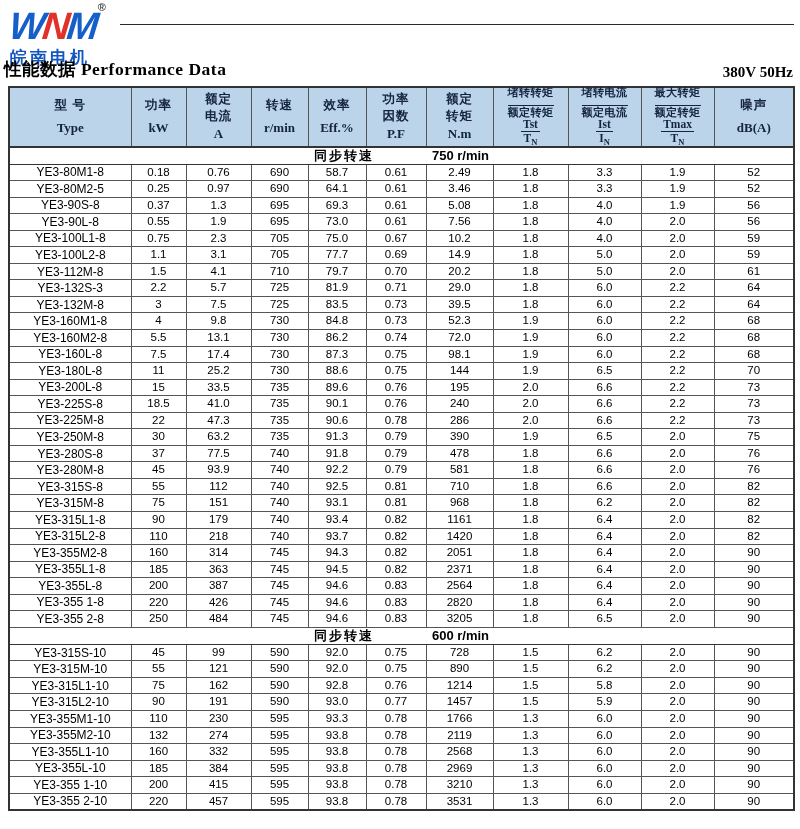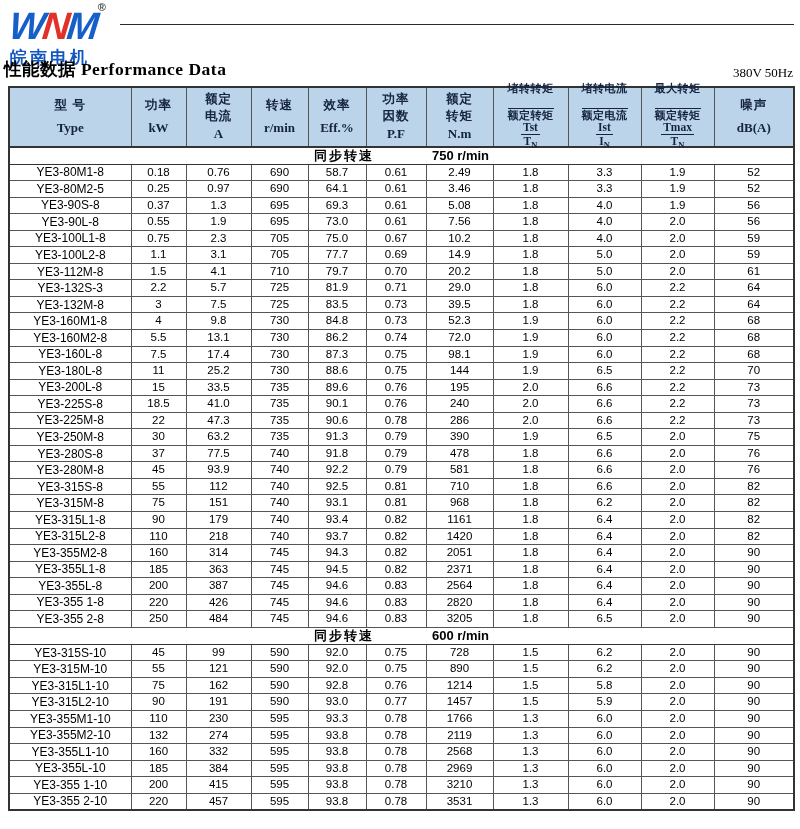--- a/index.html
+++ b/index.html
@@ -21,38 +21,38 @@
   .logo-sub { font-size:17px; font-weight:bold; color:#1457be;
               letter-spacing:3px; margin-top:1px; }
   .top-rule { position:absolute; top:24px; left:120px; right:6px;
               border-top:1.5px solid #2a2a2a; }
 
   
   .title-row { position:absolute; top:57px; left:4px; right:7px;
                display:flex; justify-content:space-between; align-items:flex-end; }
   .page-title { font-family:"Liberation Serif", serif; font-weight:bold;
                 font-size:17.5px; letter-spacing:0.5px; }
-  .volt { font-family:"Liberation Serif", serif; font-weight:normal; font-size:13px; }
+  .volt { font-family:"Liberation Serif", serif; font-weight:bold; font-size:15px; }
 
   
   .tbl-wrap { position:absolute; top:86px; left:8px; }
   table { border-collapse:collapse; table-layout:fixed; width:785px; }
   table, td, th { border:1px solid #555; }
   table { border:2px solid #333; }
   thead th { background:#bcd4ea; height:58px; padding:2px 0;
              border-bottom:2px solid #333; vertical-align:middle;
              font-weight:bold; color:#14233f; }
   .th-inner { display:flex; flex-direction:column; justify-content:space-evenly;
               align-items:center; height:54px; }
   .th-cn { font-size:12.5px; letter-spacing:1px; line-height:1.1; }
   .th-en { font-family:"Liberation Serif", serif; font-size:13px; line-height:1.05; }
   .th-frac { display:flex; flex-direction:column; justify-content:center;
              align-items:center; height:54px; line-height:1.02; }
   .fr-cn-num { font-size:11px; letter-spacing:0.5px; border-bottom:1px solid #14233f;
-               padding-bottom:12px;font-family:Liberation Mono, monospace; }
+               padding-bottom:6px; }
   .fr-cn-den { font-size:11px; letter-spacing:0.5px; margin-top:1px; }
   .fr-sym-num { font-family:"Liberation Serif", serif; font-size:11.5px;
                 border-bottom:1px solid #14233f; margin-top:1px; padding:0 2px; }
   .fr-sym-den { font-family:"Liberation Serif", serif; font-size:11.5px; margin-top:1px; }
   .fr-sym-den sub { font-size:8.5px; }
 
   tbody td { height:16.55px; text-align:center; font-size:11.5px;
              line-height:1; background:#fff; color:#000; }
   tbody td.c0 { font-size:12px; }
   tr.section-row td { font-family:Liberation Sans, sans-serif; font-weight:bold;

